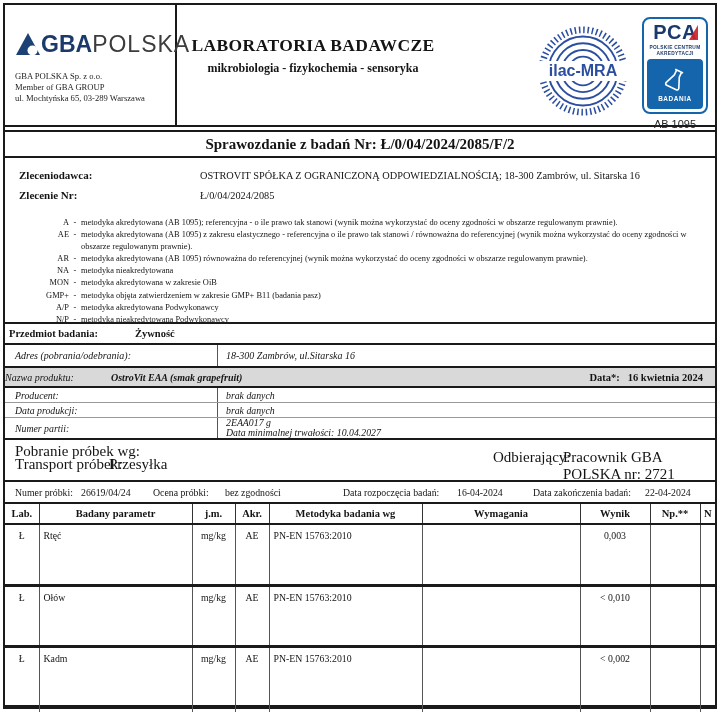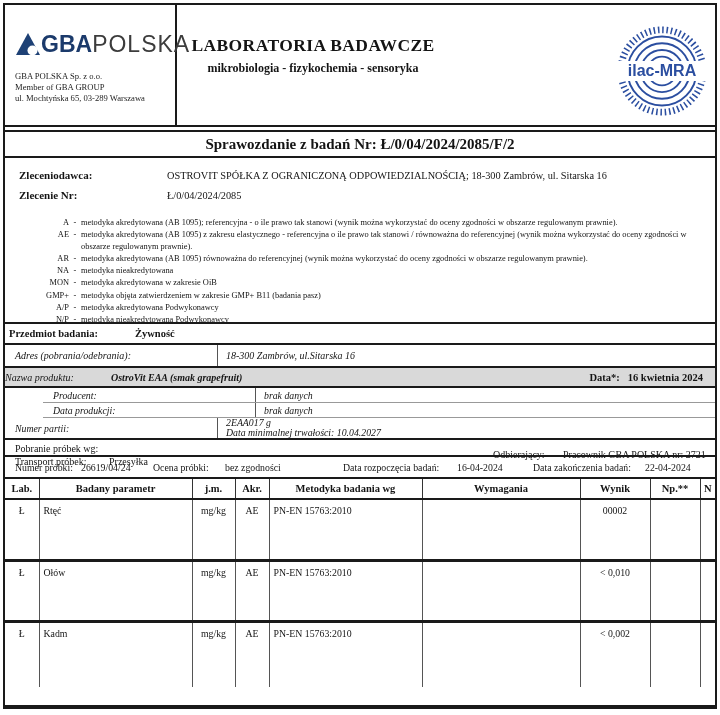--- a/index.html
+++ b/index.html
@@ -55,21 +55,21 @@
 
   
   .title-bar {
     margin-top: 3px; height: 28px;
     border-top: 2px solid #1a1a1a; border-bottom: 2px solid #1a1a1a;
     text-align: center; font-weight: bold; font-size: 15px; line-height: 24px;
   }
 
   
   .client { height: 56px; padding: 11px 0 0 14px; }
-  .client-row { display: flex; margin-bottom: 8px; }
+  .client-row { display: flex; margin-bottom: 8px; gap: 33px; }
   .client-label { width: 148px; flex: none; font-weight: bold; font-size: 11px; }
   .client-value { font-size: 10.3px; padding-top: 1px; }
 
   
   .legend { height: 108px; padding: 3px 4px 0 0; font-size: 8.4px; line-height: 12.1px; overflow: hidden; }
   .legend-row { display: flex; }
   .legend-code { width: 64px; flex: none; text-align: right; }
   .legend-dash { width: 12px; flex: none; text-align: center; }
   .legend-text { flex: 1; padding-right: 4px; }
 
@@ -81,26 +81,26 @@
   .row-adres .val { flex: 1; align-self: stretch; display: flex; align-items: center; border-left: 1px solid #555; padding-left: 8px; }
   .row-product { height: 22px; border-top: 2px solid #1a1a1a; border-bottom: 2px solid #1a1a1a; background: var(--gray_row, #d9d9d9); display: flex; align-items: center; font-size: 10px; }
   .row-product .lbl { width: 106px; font-style: italic; flex: none; }
   .row-product .val { font-weight: bold; font-style: italic; flex: 1; }
   .row-product .date { font-weight: bold; font-size: 10.5px; padding-right: 12px; white-space: nowrap; }
   .row-product .date .dv { margin-left: 8px; }
   .producer-block { border-bottom: 2px solid #1a1a1a; }
   .prow { display: flex; font-style: italic; font-size: 9.8px; }
   .prow .lbl { width: 212px; padding-left: 10px; flex: none; display: flex; align-items: center; }
   .prow .val { flex: 1; border-left: 1px solid #555; padding-left: 8px; display: flex; flex-direction: column; justify-content: center; }
-  .prow.p1, .prow.p2 { height: 15px; border-bottom: 1px solid #999; margin-left: 38px; }
+  .prow.p1, .prow.p2 { height: 15px; border-bottom: 1px solid #999; }
   .prow.p3 { height: 20px; }
   .prow.p3 .val div { line-height: 10px; }
 
   
-  .row-sampling { height: 15px; position: relative; font-size: 10px; }
+  .row-sampling { height: 40px; position: relative; font-size: 15px; }
   .row-sampling .l1 { position: absolute; left: 10px; top: 3px; }
   .row-sampling .l2 { position: absolute; left: 10px; top: 16px; }
   .row-sampling .l2v { position: absolute; left: 104px; top: 16px; }
   .row-sampling .r1 { position: absolute; left: 488px; top: 9px; }
   .row-sampling .r2 { position: absolute; left: 558px; top: 9px; }
   .row-numbers { height: 22px; border-top: 2px solid #1a1a1a; position: relative; font-size: 9.8px; }
   .row-numbers span { position: absolute; top: 5px; white-space: nowrap; }
   .n-l1 { left: 10px; }  .n-v1 { left: 76px; }
   .n-l2 { left: 148px; } .n-v2 { left: 220px; }
   .n-l3 { left: 338px; } .n-v3 { left: 452px; }
@@ -157,20 +157,39 @@
       <div class="ilac">
         <svg viewBox="0 0 96 96">
           <circle cx="48" cy="48" r="43" fill="none" stroke="#2b4ea0" stroke-width="7" stroke-dasharray="1.6 2.9"></circle>
           <circle cx="48" cy="48" r="36" fill="none" stroke="#2b4ea0" stroke-width="2"></circle>
           <circle cx="48" cy="48" r="29" fill="none" stroke="#2b4ea0" stroke-width="2"></circle>
           <circle cx="48" cy="48" r="22" fill="none" stroke="#2b4ea0" stroke-width="2"></circle>
           <circle cx="48" cy="48" r="15" fill="none" stroke="#2b4ea0" stroke-width="2"></circle>
           <circle cx="48" cy="48" r="8" fill="none" stroke="#2b4ea0" stroke-width="2"></circle>
         </svg>
         <div class="ilac-text">ilac-MRA</div>
+      </div>
+      <div class="pca-wrap">
+        <div class="pca-box">
+          <div class="pca-letters"><span>PCA</span><span class="pca-red"></span></div>
+          <div class="pca-sub">
+            <div>POLSKIE CENTRUM</div>
+            <div>AKREDYTACJI</div>
+          </div>
+          <div class="pca-panel">
+            <svg width="26" height="26" viewBox="0 0 24 24">
+              <g fill="none" stroke="#ffffff" stroke-width="1.5" stroke-linejoin="round" transform="rotate(25 12 12)">
+                <path d="M9.5 3 v5 L5.6 17.4 a1.7 1.7 0 0 0 1.6 2.3 h9.6 a1.7 1.7 0 0 0 1.6 -2.3 L14.5 8 V3"></path>
+                <line x1="8" y1="3" x2="16" y2="3"></line>
+              </g>
+            </svg>
+            <div class="pca-badge">BADANIA</div>
+          </div>
+        </div>
+        <div class="pca-number">AB 1095</div>
       </div>
     </div>
   </div>
 
   <div class="title-bar">Sprawozdanie z badań Nr: Ł/0/04/2024/2085/F/2</div>
 
   <div class="client">
     <div class="client-row">
       <div class="client-label">Zleceniodawca:</div>
       <div class="client-value">OSTROVIT SPÓŁKA Z OGRANICZONĄ ODPOWIEDZIALNOŚCIĄ; 18-300 Zambrów, ul. Sitarska 16</div>
@@ -309,21 +328,21 @@
       </tr>
     </thead>
     <tbody>
       <tr class="res-row h61">
         <td class="c-lab">Ł</td>
         <td class="c-param">Rtęć</td>
         <td class="c-unit">mg/kg</td>
         <td class="c-akr">AE</td>
         <td class="c-method">PN-EN 15763:2010</td>
         <td class="c-req"></td>
-        <td class="c-result">00002</td>
+        <td class="c-result">0,003</td>
         <td class="c-np"></td>
         <td class="c-n"></td>
       </tr>
       <tr class="res-row h61">
         <td class="c-lab">Ł</td>
         <td class="c-param">Ołów</td>
         <td class="c-unit">mg/kg</td>
         <td class="c-akr">AE</td>
         <td class="c-method">PN-EN 15763:2010</td>
         <td class="c-req"></td>

